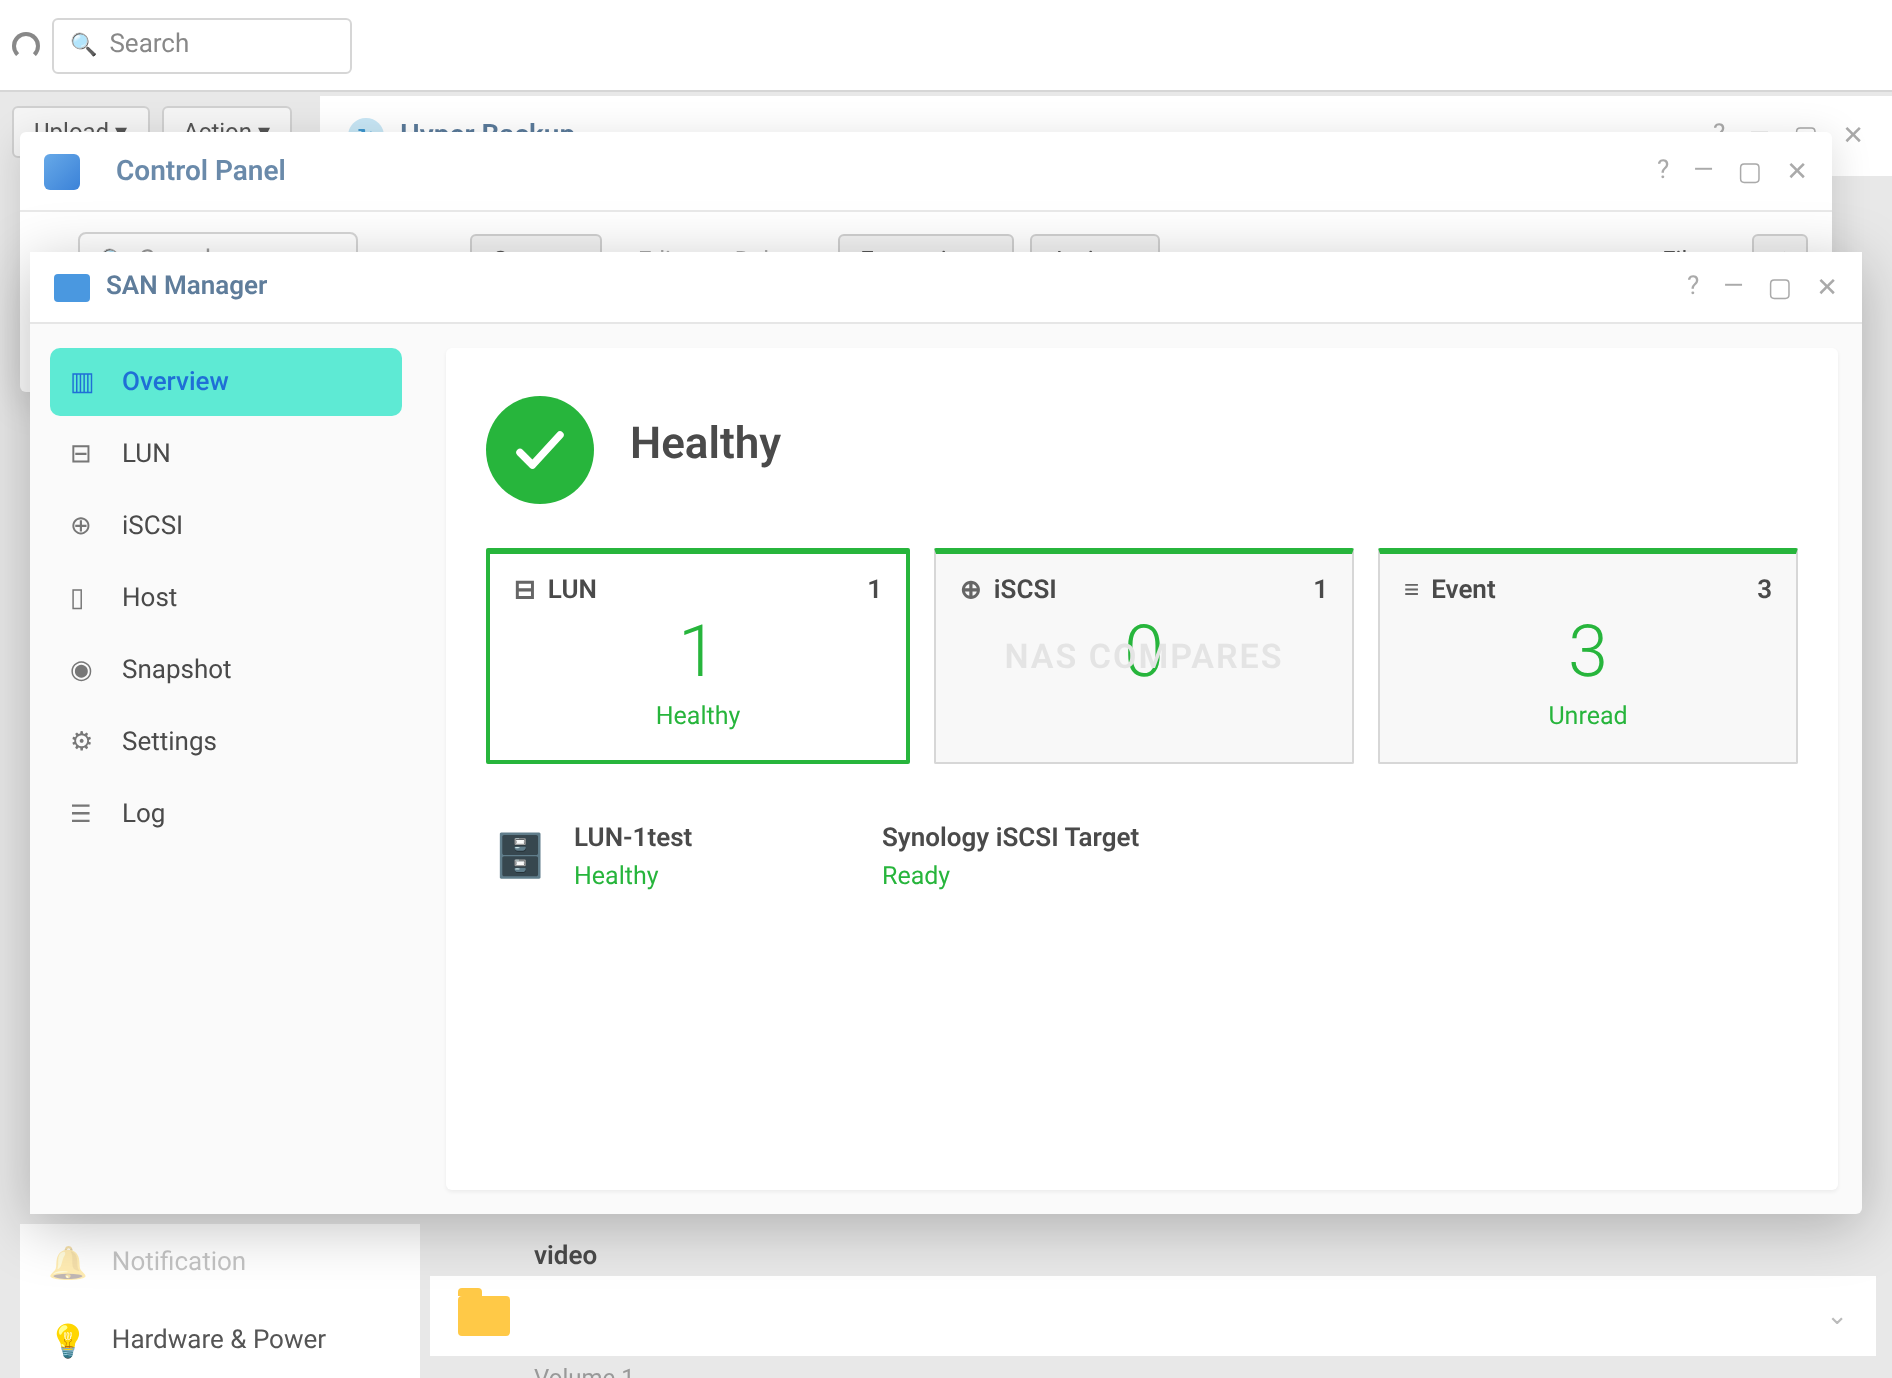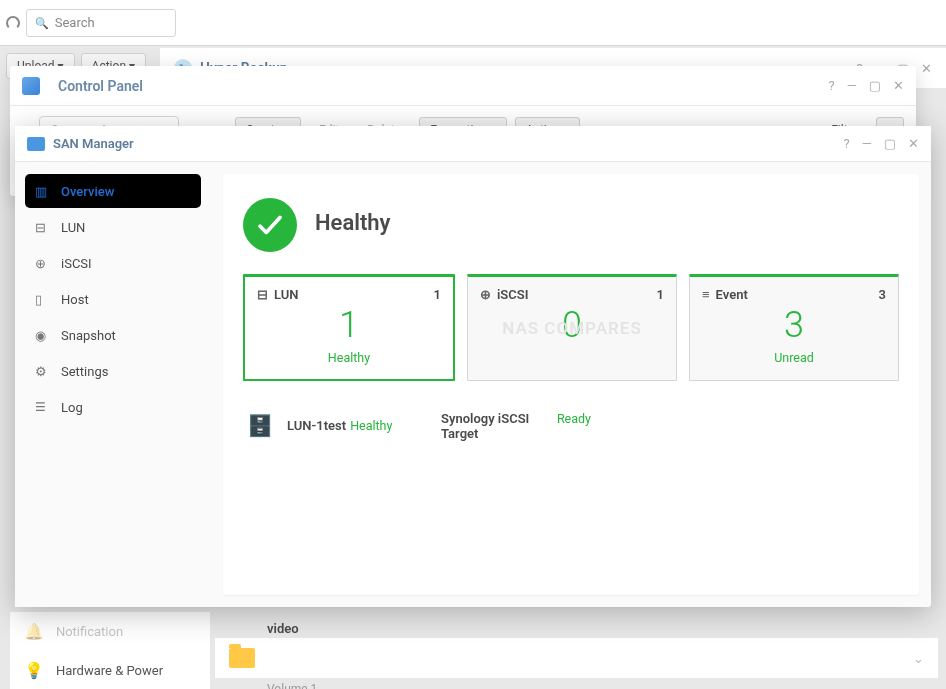--- a/index.html
+++ b/index.html
@@ -232,21 +232,21 @@
 .side-item {
   display: flex;
   align-items: center;
   gap: 10px;
   height: 34px;
   padding: 0 10px;
   border-radius: 5px;
   color: #4a4a4a;
   cursor: pointer;
 }
-.side-item.active { background: #000000; color: #1f6fd6; font-weight: 500; }
+.side-item.active { background: #5eead4; color: #1f6fd6; font-weight: 500; }
 .side-item .ic { width: 16px; color: #777; display: inline-flex; }
 .side-item.active .ic { color: #1f6fd6; }
 
 
 .san-main {
   flex: 1;
   padding: 12px;
   overflow: auto;
   position: relative;
 }
@@ -307,21 +307,21 @@
 .watermark {
   position:absolute; left:50%; top:50%;
   transform:translate(-50%,-50%);
   color:#e4e4e4; font-size:17px; font-weight:600; letter-spacing:1px;
   pointer-events:none;
   white-space:nowrap;
 }
 
 
 .lun-row { display: flex; align-items: center; padding: 12px 4px; gap: 4px; }
-.lun-row .col { flex: 1; display: flex; flex-direction: row; gap: 4px; }
+.lun-row .col { flex: 1; display: flex; flex-direction: column; gap: 4px; }
 .lun-row .diskic {
   width: 26px; font-size: 21px; color:#888; margin-right: 10px; flex: 0 0 26px;
 }
 .lun-row .main-lbl { font-weight: 600; }
 .lun-row .sub-lbl { color: #27b53c; font-size: 12.5px; }
 .pbar { height: 4px; background: #e4e4e4; border-radius: 2px; position: relative; width: 100%; margin-top: 10px; }
 .pbar .fill { position:absolute; left:0; top:0; height:100%; background:#1372e2; border-radius:2px; }
 
 
 .ic-overview::before { content:'▥'; font-size:13px;}

